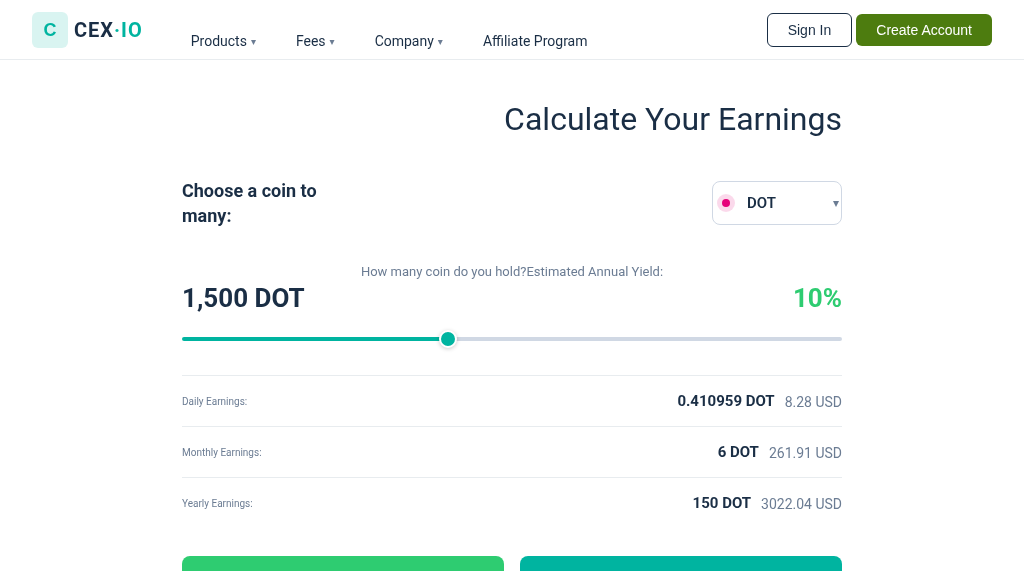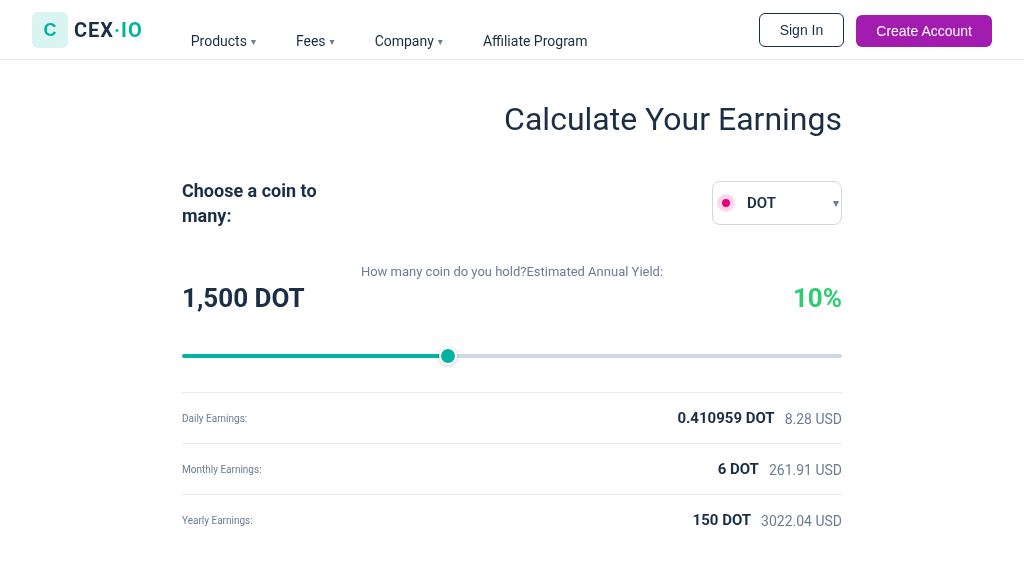--- a/index.html
+++ b/index.html
@@ -47,38 +47,38 @@
       color: #1a2e45;
       cursor: pointer;
       border-radius: 4px;
     }
     .nav-item .chevron {
       font-size: 10px;
       color: #6b7c93;
     }
     .nav-actions {
       display: flex;
-      align-items: flex-end;
-      gap: 12px;
+      align-items: center;
+      gap: 4px;
     }
     .btn-signin {
       padding: 8px 20px;
       border: 1.5px solid #1a2e45;
       border-radius: 6px;
       background: #fff;
       color: #1a2e45;
       font-size: 14px;
       cursor: pointer;
       font-weight: 500;
     }
     .btn-create {
       padding: 8px 20px;
       border: none;
       border-radius: 6px;
-      background: #a21caf;
+      background: #4d7c0f;
       color: #fff;
       font-size: 14px;
       cursor: pointer;
       font-weight: 500;
     }
 
     
     .main-content {
       max-width: 700px;
       margin: 0 auto;
@@ -151,21 +151,21 @@
       margin-bottom: 4px;
     }
     .label-left, .label-right {
       font-size: 13px;
       color: #6b7c93;
     }
     .value-row {
       display: flex;
       justify-content: space-between;
       align-items: flex-start;
-      margin-bottom: 30px;
+      margin-bottom: 13px;
     }
     .coin-amount {
       font-size: 26px;
       font-weight: 700;
       color: #1a2e45;
     }
     .yield-value {
       font-size: 26px;
       font-weight: 700;
       color: #2ecc71;

